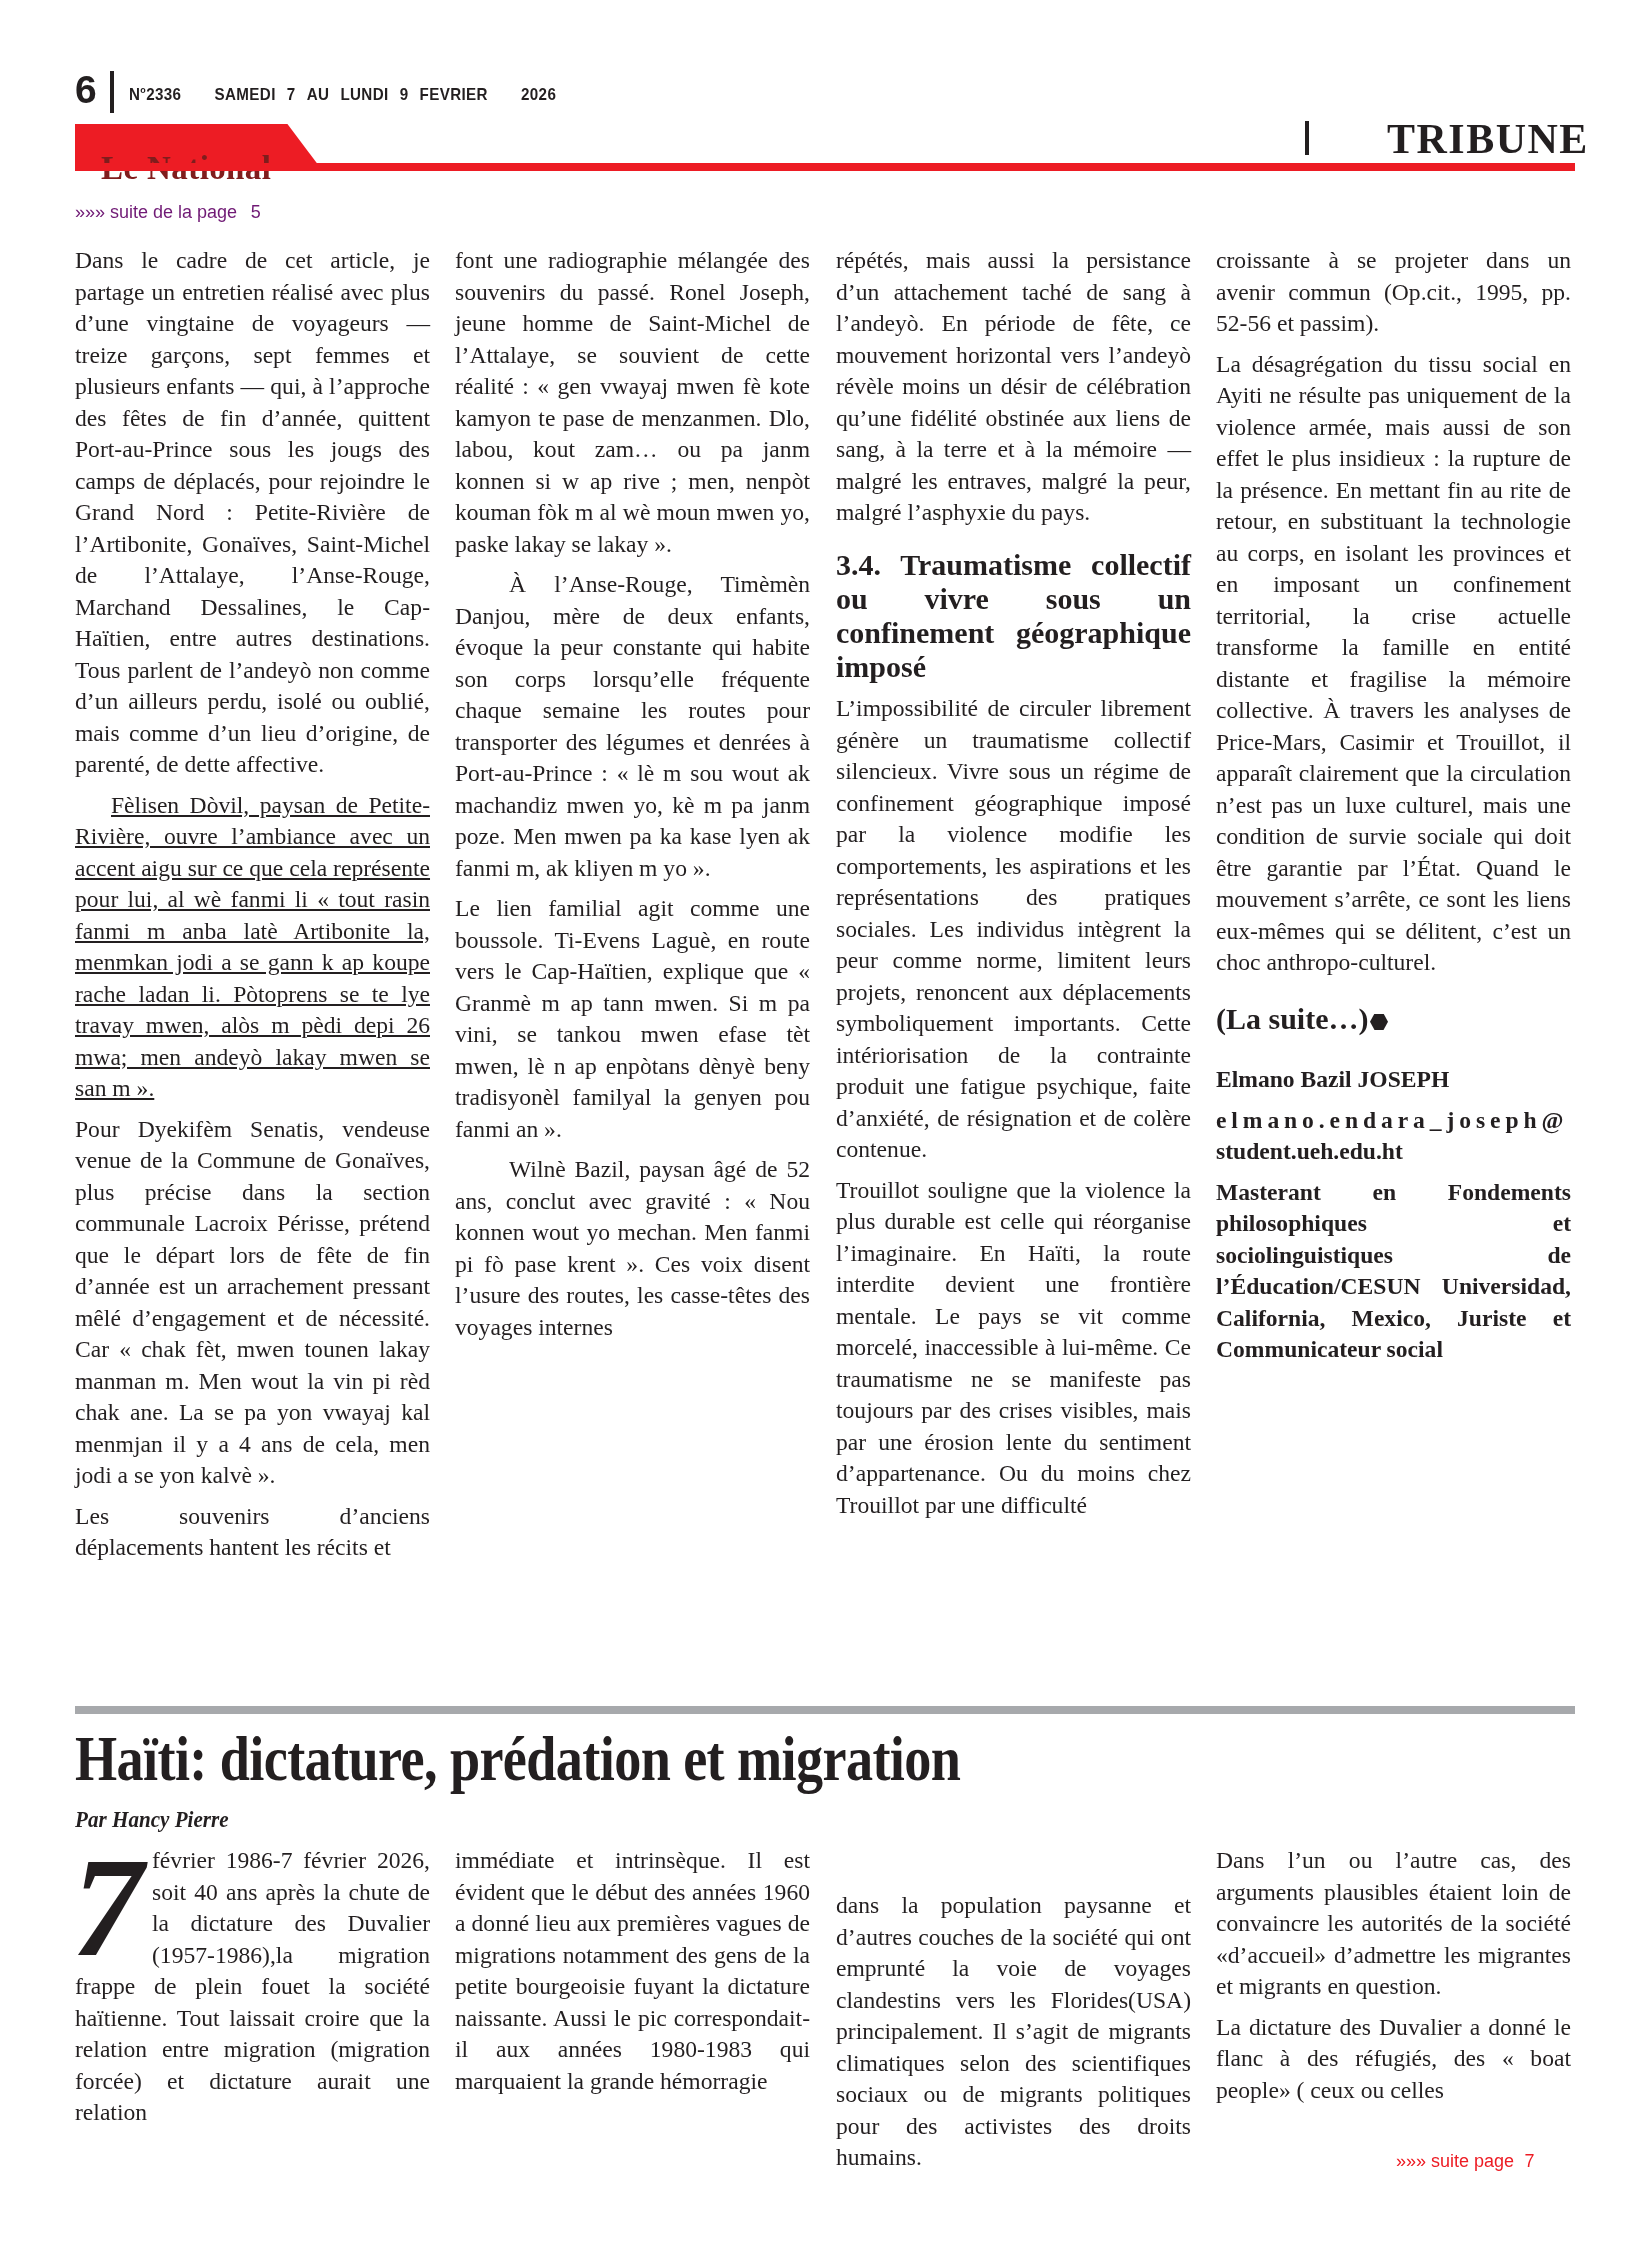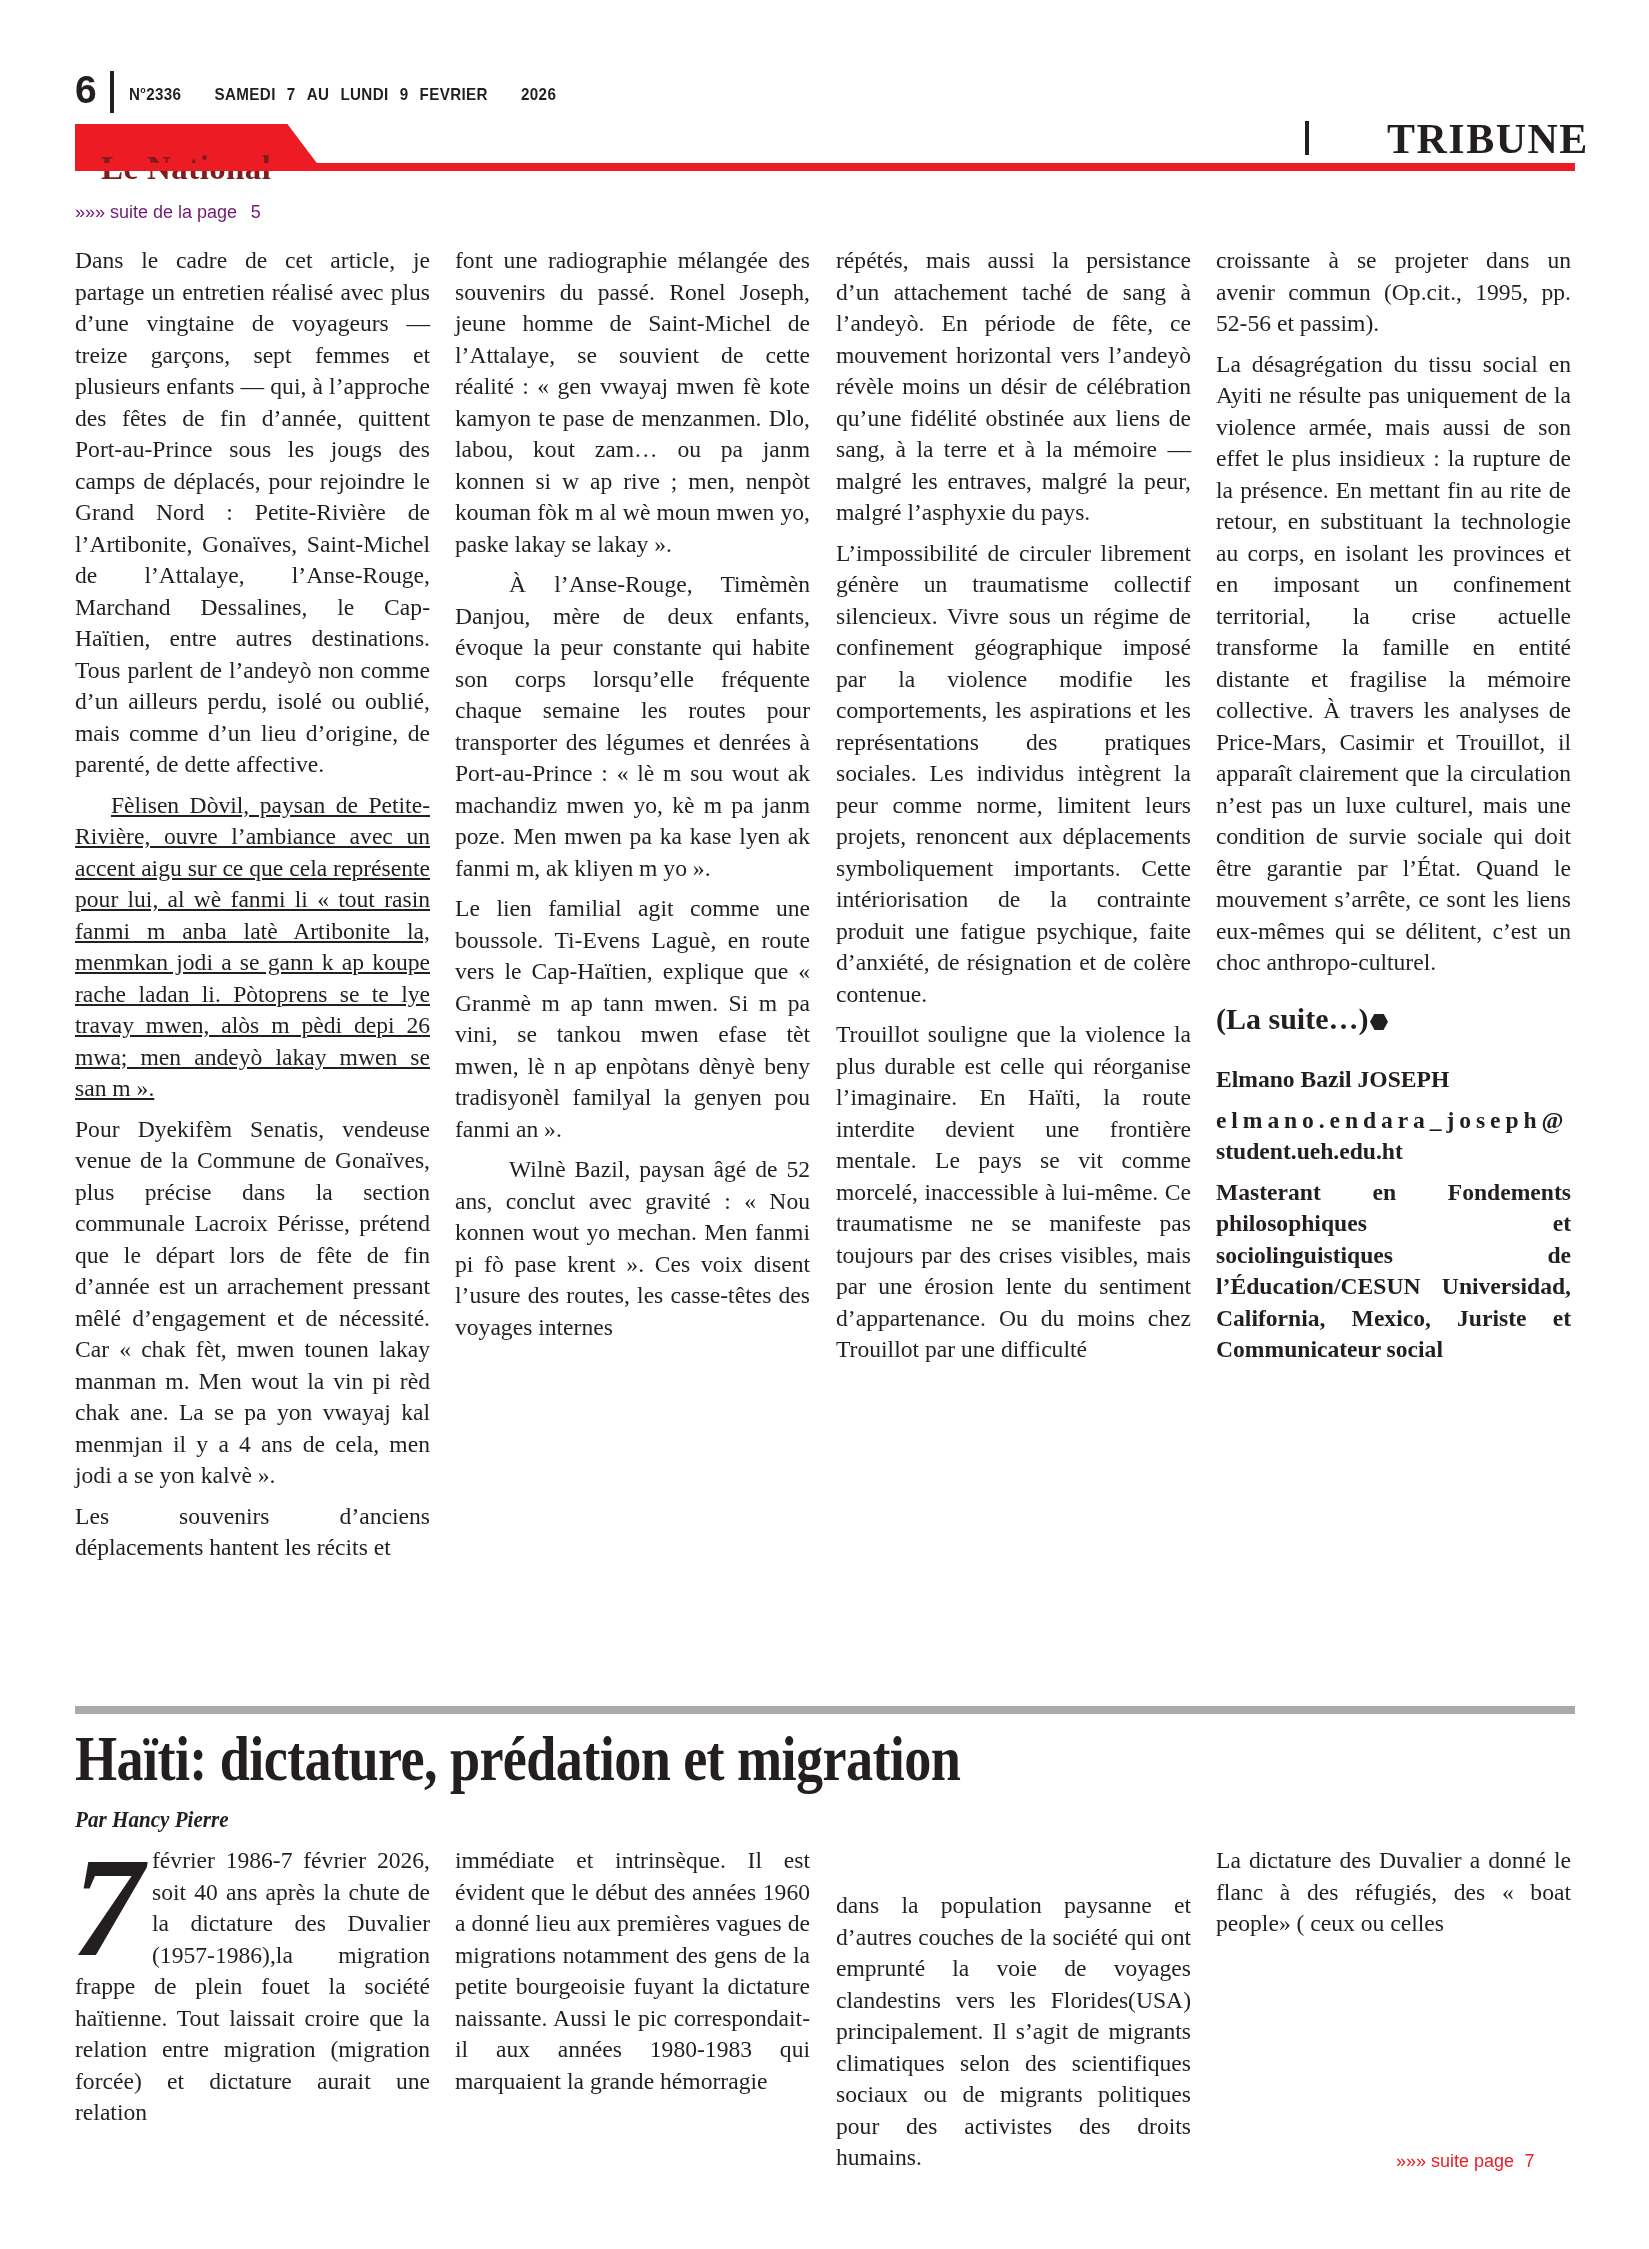--- a/index.html
+++ b/index.html
@@ -81,20 +81,21 @@
 
 <div class="col col2">
   <p>font une radiographie mélangée des souvenirs du passé. Ronel Joseph, jeune homme de Saint-Michel de l’Attalaye, se souvient de cette réalité : « gen vwayaj mwen fè kote kamyon te pase de menzanmen. Dlo, labou, kout zam… ou pa janm konnen si w ap rive ; men, nenpòt kouman fòk m al wè moun mwen yo, paske lakay se lakay ».</p>
   <p class="indent2">À l’Anse-Rouge, Timèmèn Danjou, mère de deux enfants, évoque la peur constante qui habite son corps lorsqu’elle fréquente chaque semaine les routes pour transporter des légumes et denrées à Port-au-Prince : « lè m sou wout ak machandiz mwen yo, kè m pa janm poze. Men mwen pa ka kase lyen ak fanmi m, ak kliyen m yo ».</p>
   <p>Le lien familial agit comme une boussole. Ti-Evens Laguè, en route vers le Cap-Haïtien, explique que « Granmè m ap tann mwen. Si m pa vini, se tankou mwen efase tèt mwen, lè n ap enpòtans dènyè beny tradisyonèl familyal la genyen pou fanmi an ».</p>
   <p class="indent2">Wilnè Bazil, paysan âgé de 52 ans, conclut avec gravité : « Nou konnen wout yo mechan. Men fanmi pi fò pase krent ». Ces voix disent l’usure des routes, les casse-têtes des voyages internes</p>
 </div>
 
 <div class="col col3">
   <p>répétés, mais aussi la persistance d’un attachement taché de sang à l’andeyò. En période de fête, ce mouvement horizontal vers l’andeyò révèle moins un désir de célébration qu’une fidélité obstinée aux liens de sang, à la terre et à la mémoire — malgré les entraves, malgré la peur, malgré l’asphyxie du pays.</p>
+  <div class="subhead">3.4. Traumatisme collectif ou vivre sous un confinement géographique imposé</div>
   <p>L’impossibilité de circuler librement génère un traumatisme collectif silencieux. Vivre sous un régime de confinement géographique imposé par la violence modifie les comportements, les aspirations et les représentations des pratiques sociales. Les individus intègrent la peur comme norme, limitent leurs projets, renoncent aux déplacements symboliquement importants. Cette intériorisation de la contrainte produit une fatigue psychique, faite d’anxiété, de résignation et de colère contenue.</p>
   <p>Trouillot souligne que la violence la plus durable est celle qui réorganise l’imaginaire. En Haïti, la route interdite devient une frontière mentale. Le pays se vit comme morcelé, inaccessible à lui-même. Ce traumatisme ne se manifeste pas toujours par des crises visibles, mais par une érosion lente du sentiment d’appartenance. Ou du moins chez Trouillot par une difficulté</p>
 </div>
 
 <div class="col col4">
   <p>croissante à se projeter dans un avenir commun (Op.cit., 1995, pp. 52-56 et passim).</p>
   <p>La désagrégation du tissu social en Ayiti ne résulte pas uniquement de la violence armée, mais aussi de son effet le plus insidieux : la rupture de la présence. En mettant fin au rite de retour, en substituant la technologie au corps, en isolant les provinces et en imposant un confinement territorial, la crise actuelle transforme la famille en entité distante et fragilise la mémoire collective. À travers les analyses de Price-Mars, Casimir et Trouillot, il apparaît clairement que la circulation n’est pas un luxe culturel, mais une condition de survie sociale qui doit être garantie par l’État. Quand le mouvement s’arrête, ce sont les liens eux-mêmes qui se délitent, c’est un choc anthropo-culturel.</p>
   <div class="la-suite"><span>(La suite…)</span><span class="end-mark"></span></div>
   <p class="author">Elmano Bazil JOSEPH</p>
   <p class="author-email"><span class="spaced">elmano.endara_joseph@</span><br><span>student.ueh.edu.ht</span></p>
@@ -109,17 +110,18 @@
 <div class="bcol bcol1">
   <p><span class="dropcap">7</span><span> février 1986-7 février 2026, soit 40 ans après la chute de la dictature des Duvalier (1957-1986),la migration frappe de plein fouet la société haïtienne. Tout laissait croire que la relation entre migration (migration forcée) et dictature aurait une relation</span></p>
 </div>
 <div class="bcol bcol2">
   <p>immédiate et intrinsèque. Il est évident que le début des années 1960 a donné lieu aux premières vagues de migrations notamment des gens de la petite bourgeoisie fuyant la dictature naissante. Aussi le pic correspondait-il aux années 1980-1983 qui marquaient la grande hémorragie</p>
 </div>
 <div class="bcol bcol3">
   <p>dans la population paysanne et d’autres couches de la société qui ont emprunté la voie de voyages clandestins vers les Florides(USA) principalement. Il s’agit de migrants climatiques selon des scientifiques sociaux ou de migrants politiques pour des activistes des droits humains.</p>
 </div>
 <div class="bcol bcol4">
+  <p>Dans l’un ou l’autre cas, des arguments plausibles étaient loin de convaincre les autorités de la société «d’accueil» d’admettre les migrantes et migrants en question.</p>
   <p>La dictature des Duvalier a donné le flanc à des réfugiés, des « boat people» ( ceux ou celles</p>
 </div>
 
 <div class="abs continued-to"><span>»»» suite  page</span><span class="num">7</span></div>
 
 
 </body></html>

